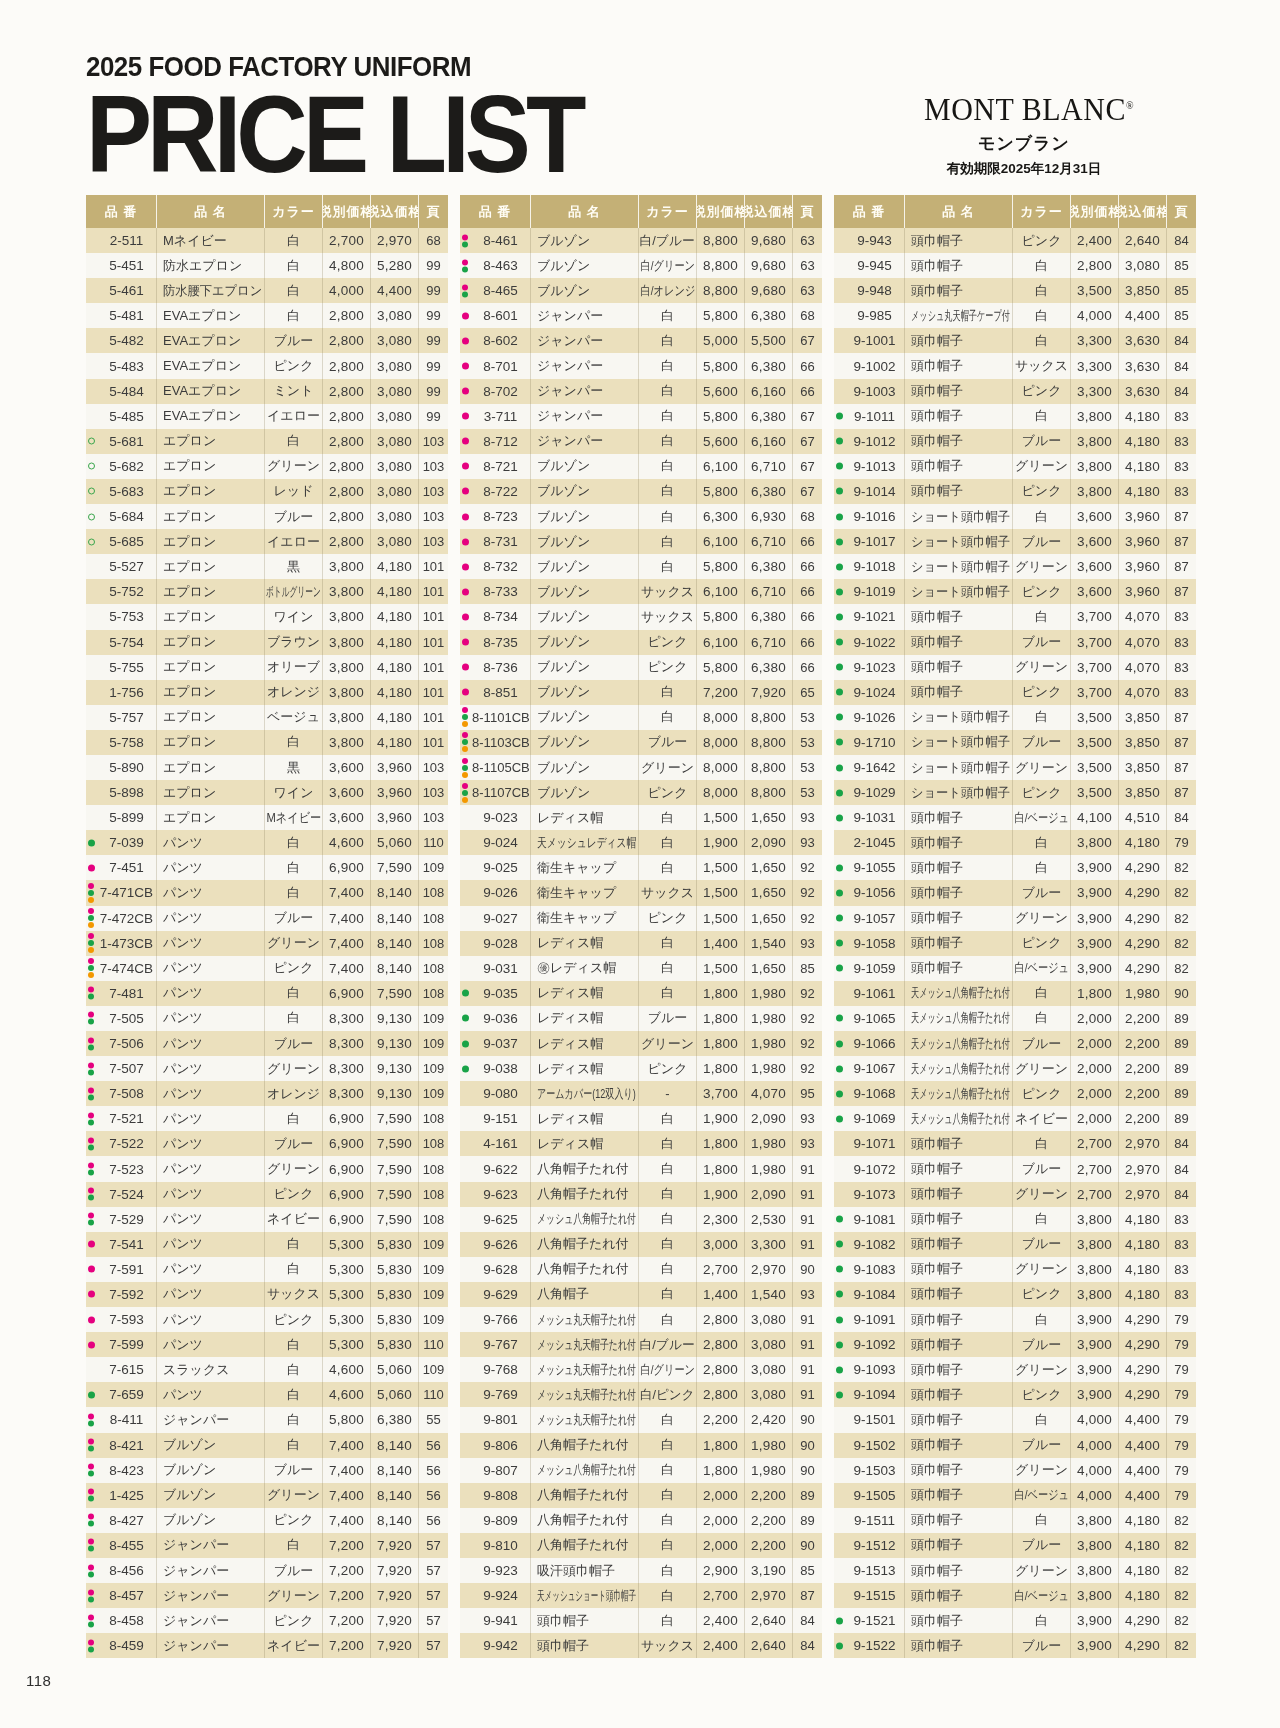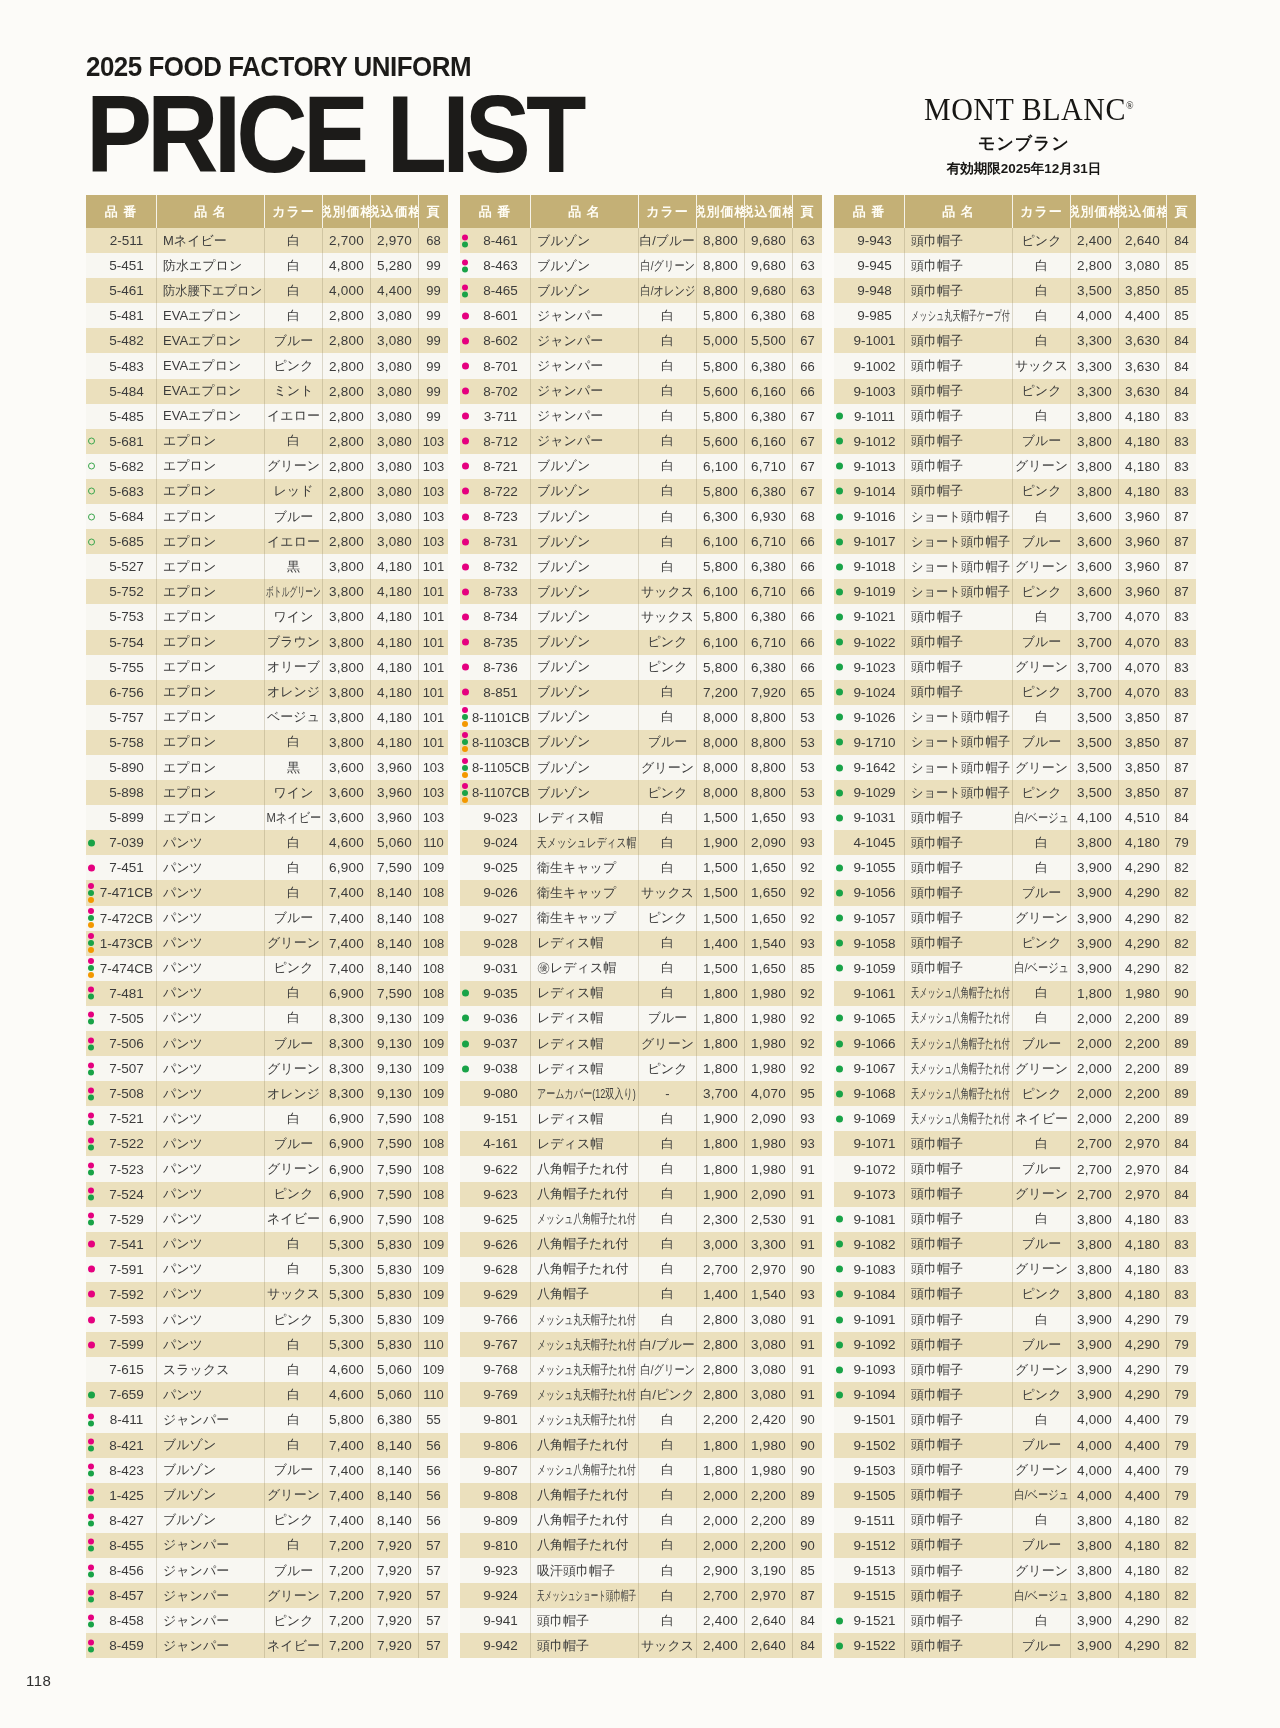--- a/index.html
+++ b/index.html
@@ -370,21 +370,21 @@
         </span>
         <span class="cell c-color">
           <span class="fit">オリーブ</span>
         </span>
         <span class="cell c-price">3,800</span>
         <span class="cell c-incl">4,180</span>
         <span class="cell c-page">101</span>
       </div>
       <div class="trow">
         <span class="cell c-code">
-          <span class="fit">6-756</span>
+          <span class="fit">1-756</span>
         </span>
         <span class="cell c-name">
           <span class="fit fit-left">エプロン</span>
         </span>
         <span class="cell c-color">
           <span class="fit">オレンジ</span>
         </span>
         <span class="cell c-price">3,800</span>
         <span class="cell c-incl">4,180</span>
         <span class="cell c-page">101</span>
@@ -2337,21 +2337,21 @@
         </span>
         <span class="cell c-color">
           <span class="fit" style="display: inline-block; transform-origin: center center; transform: scaleX(0.785714);">白/ベージュ</span>
         </span>
         <span class="cell c-price">4,100</span>
         <span class="cell c-incl">4,510</span>
         <span class="cell c-page">84</span>
       </div>
       <div class="trow">
         <span class="cell c-code">
-          <span class="fit">4-1045</span>
+          <span class="fit">2-1045</span>
         </span>
         <span class="cell c-name">
           <span class="fit fit-left">頭巾帽子</span>
         </span>
         <span class="cell c-color">
           <span class="fit">白</span>
         </span>
         <span class="cell c-price">3,800</span>
         <span class="cell c-incl">4,180</span>
         <span class="cell c-page">79</span>

